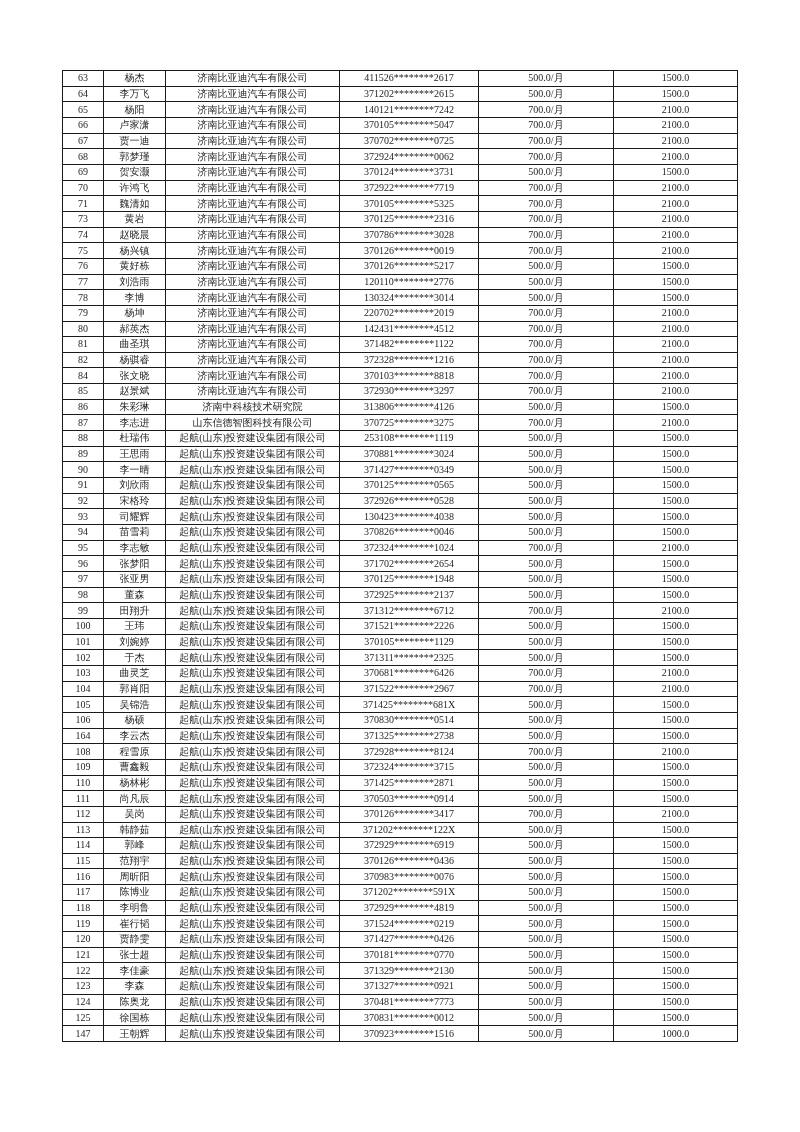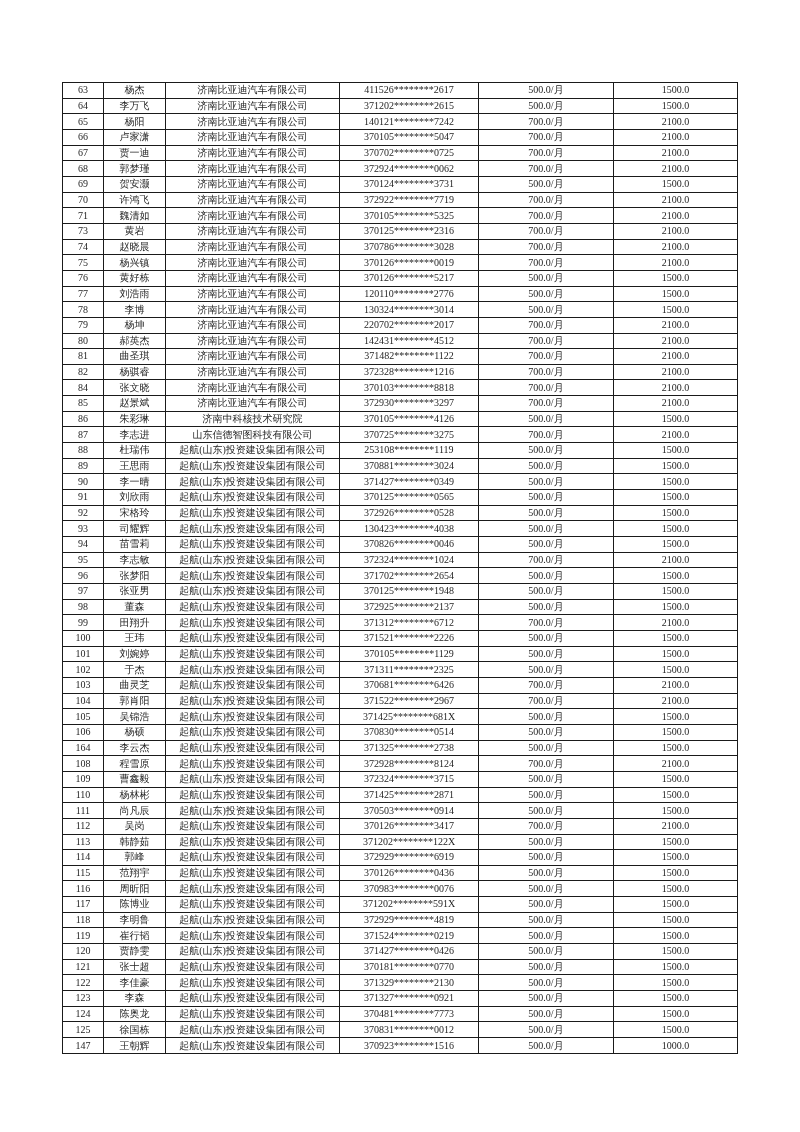--- a/index.html
+++ b/index.html
@@ -16,21 +16,20 @@
     font-family: "Liberation Serif", "DejaVu Serif", serif;
   }
   table.roster {
     position: absolute;
     left: 62px;
     top: 70px;
     width: 675px;
     height: 972px;
     border-collapse: collapse;
     table-layout: fixed;
-    margin-top: 12px;
   }
   table.roster td {
     border: 1px solid #1a1a1a;
     text-align: center;
     vertical-align: middle;
     padding: 0;
     font-size: 10px;
     line-height: 1;
     color: #1f1f1f;
     white-space: nowrap;
@@ -168,21 +167,21 @@
           <td>李博</td>
           <td>济南比亚迪汽车有限公司</td>
           <td>130324********3014</td>
           <td>500.0/月</td>
           <td>1500.0</td>
         </tr>
         <tr>
           <td>79</td>
           <td>杨坤</td>
           <td>济南比亚迪汽车有限公司</td>
-          <td>220702********2017</td>
+          <td>220702********2019</td>
           <td>700.0/月</td>
           <td>2100.0</td>
         </tr>
         <tr>
           <td>80</td>
           <td>郝英杰</td>
           <td>济南比亚迪汽车有限公司</td>
           <td>142431********4512</td>
           <td>700.0/月</td>
           <td>2100.0</td>
@@ -216,21 +215,21 @@
           <td>赵景斌</td>
           <td>济南比亚迪汽车有限公司</td>
           <td>372930********3297</td>
           <td>700.0/月</td>
           <td>2100.0</td>
         </tr>
         <tr>
           <td>86</td>
           <td>朱彩琳</td>
           <td>济南中科核技术研究院</td>
-          <td>370105********4126</td>
+          <td>313806********4126</td>
           <td>500.0/月</td>
           <td>1500.0</td>
         </tr>
         <tr>
           <td>87</td>
           <td>李志进</td>
           <td>山东信德智图科技有限公司</td>
           <td>370725********3275</td>
           <td>700.0/月</td>
           <td>2100.0</td>

